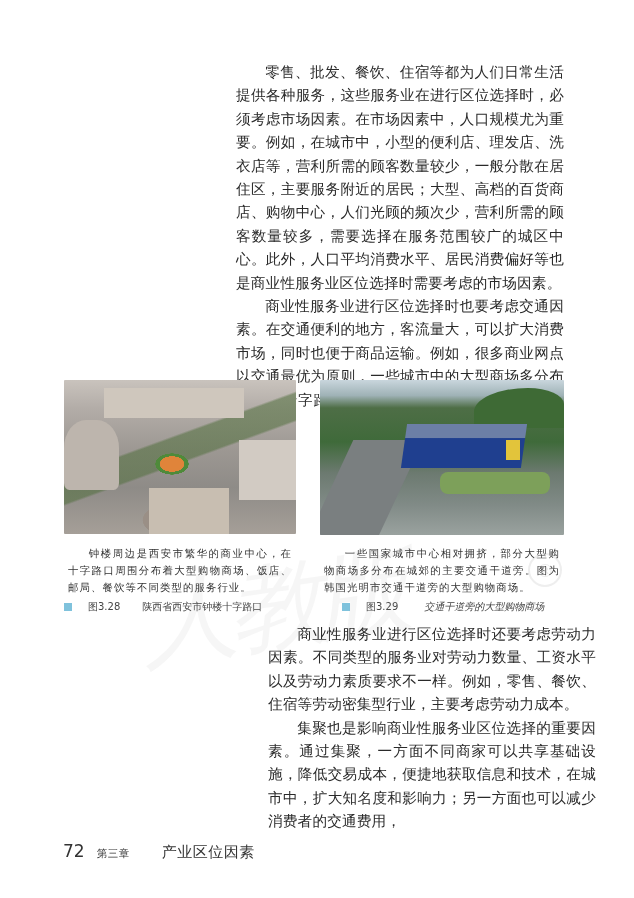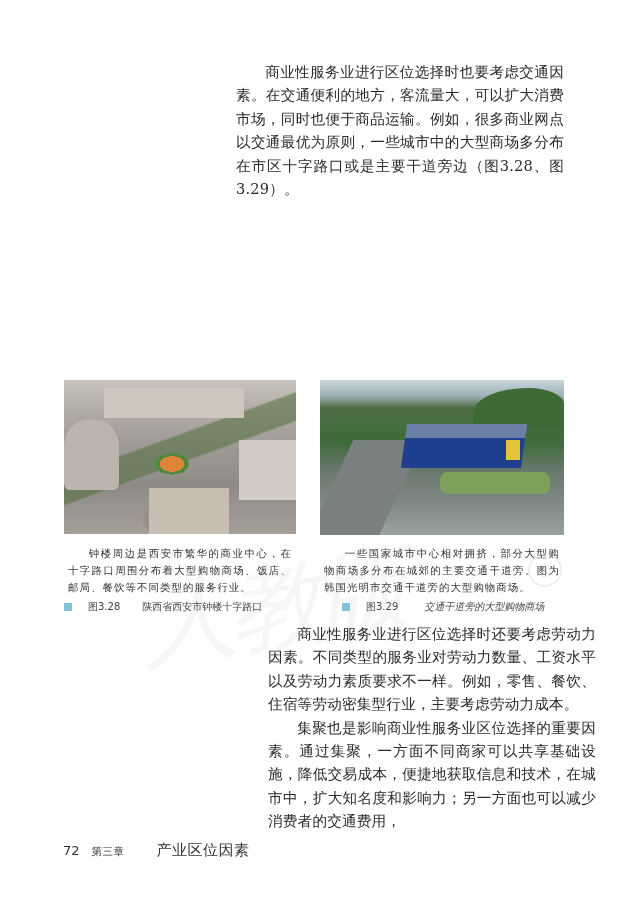--- a/index.html
+++ b/index.html
@@ -62,28 +62,29 @@
   .watermark-reg {
     position:absolute; left:528px; top:553px; width:30px; height:30px; border:2px solid rgba(160,160,160,0.18);
     border-radius:50%; color:rgba(160,160,160,0.22); font-family:"DejaVu Sans",sans-serif; font-size:18px;
     display:flex; align-items:center; justify-content:center;
   }
 
   .footer {
     position:absolute; left:63px; top:841px; display:flex; align-items:baseline; gap:12px;
     font-family:"DejaVu Sans","Liberation Sans",sans-serif; color:#333;
   }
-  .footer .page-num { font-size:13px; }
+  .footer .page-num { font-size:17px; }
   .footer .chapter { font-size:10.5px; font-family:Liberation Sans, sans-serif; letter-spacing:0.5px; }
   .footer .chapter-title { font-size:15px; font-family:Liberation Serif, serif; letter-spacing:0.5px; margin-left:20px; }
 </style>
 </head>
 <body>
 
 <div class="body-text" id="para-block-1">
+  <p>零售、批发、餐饮、住宿等都为人们日常生活提供各种服务，这些服务业在进行区位选择时，必须考虑市场因素。在市场因素中，人口规模尤为重要。例如，在城市中，小型的便利店、理发店、洗衣店等，营利所需的顾客数量较少，一般分散在居住区，主要服务附近的居民；大型、高档的百货商店、购物中心，人们光顾的频次少，营利所需的顾客数量较多，需要选择在服务范围较广的城区中心。此外，人口平均消费水平、居民消费偏好等也是商业性服务业区位选择时需要考虑的市场因素。</p>
   <p>商业性服务业进行区位选择时也要考虑交通因素。在交通便利的地方，客流量大，可以扩大消费市场，同时也便于商品运输。例如，很多商业网点以交通最优为原则，一些城市中的大型商场多分布在市区十字路口或是主要干道旁边（图3.28、图3.29）。</p>
 </div>
 
 <div class="figure-img" id="fig-328-img" role="img" aria-label="aerial-view-xian-bell-tower-intersection">
   <div class="bldg" style="left:40px;top:8px;width:140px;height:30px;background:#cfc7bd;"></div>
   <div class="bldg" style="left:0;top:40px;width:55px;height:70px;background:#bdb5ad;border-radius:40% 40% 10% 10%;"></div>
   <div class="bldg" style="left:85px;top:108px;width:80px;height:46px;background:#c8beb1;"></div>
   <div class="bldg" style="left:175px;top:60px;width:57px;height:60px;background:#d2cbc3;"></div>
 </div>
 

